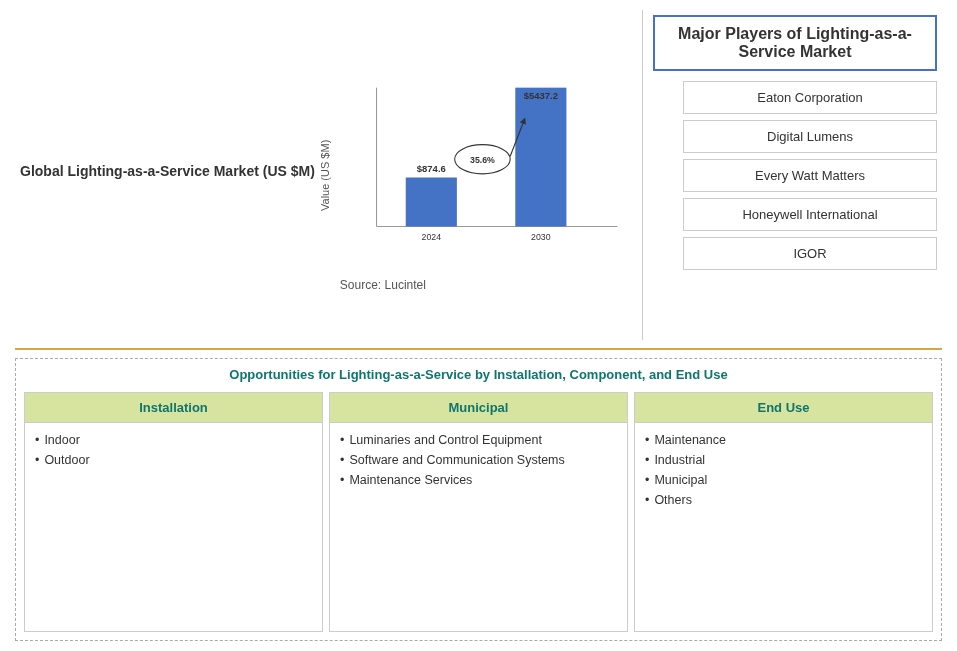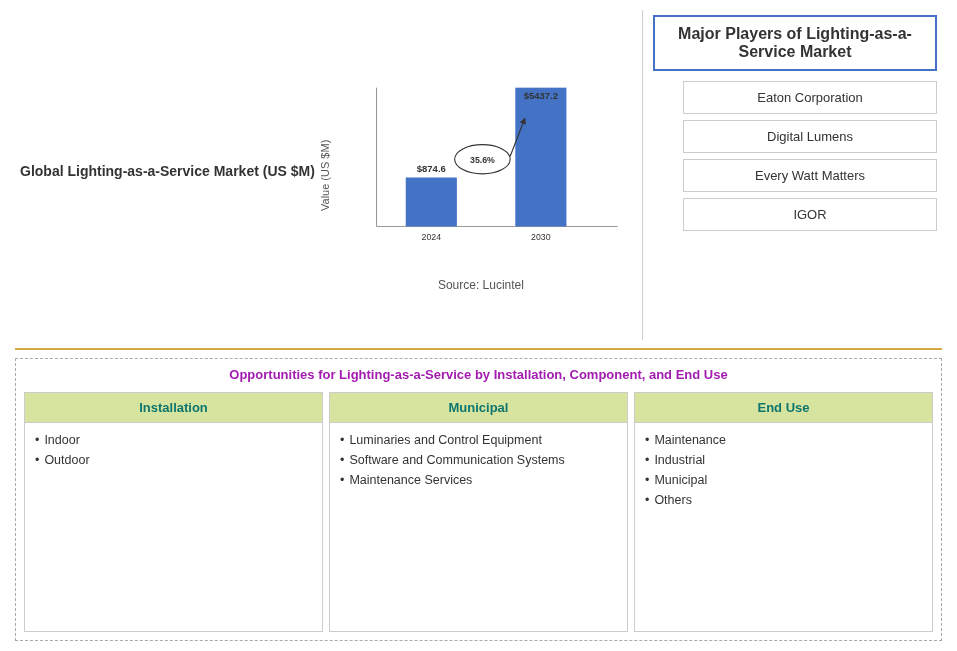--- a/index.html
+++ b/index.html
@@ -69,21 +69,21 @@
     .chart-plot {
       flex: 1;
       display: flex;
       flex-direction: column;
       position: relative;
     }
 
     .source-text {
       font-size: 12px;
       color: #555;
-      text-align: center;
+      text-align: left;
       margin-top: 0;
       padding-right: 10px;
     }
 
     
     .players-panel {
       width: 300px;
       display: flex;
       flex-direction: column;
       padding: 5px 5px 5px 10px;
@@ -123,21 +123,21 @@
       flex: 1;
       border: 1.5px dashed #aaa;
       padding: 8px;
       display: flex;
       flex-direction: column;
     }
 
     .opportunities-title {
       font-size: 13px;
       font-weight: bold;
-      color: #a21caf;
+      color: #0f766e;
       text-align: center;
       margin-bottom: 10px;
     }
 
     .columns-container {
       display: flex;
       flex-direction: row;
       flex: 1;
       gap: 6px;
     }
@@ -220,20 +220,21 @@
           <div class="source-text">Source: Lucintel</div>
         </div>
       </div>
     </div>
 
     <div class="players-panel">
       <div class="players-title-box">Major Players of Lighting-as-a-Service Market</div>
       <div class="player-item">Eaton Corporation</div>
       <div class="player-item">Digital Lumens</div>
       <div class="player-item">Every Watt Matters</div>
+      <div class="player-item">Honeywell International</div>
       <div class="player-item">IGOR</div>
     </div>
   </div>
 
   <div class="divider"></div>
 
   <div class="bottom-section">
     <div class="opportunities-title">Opportunities for Lighting-as-a-Service by Installation, Component, and End Use</div>
     <div class="columns-container">
 

